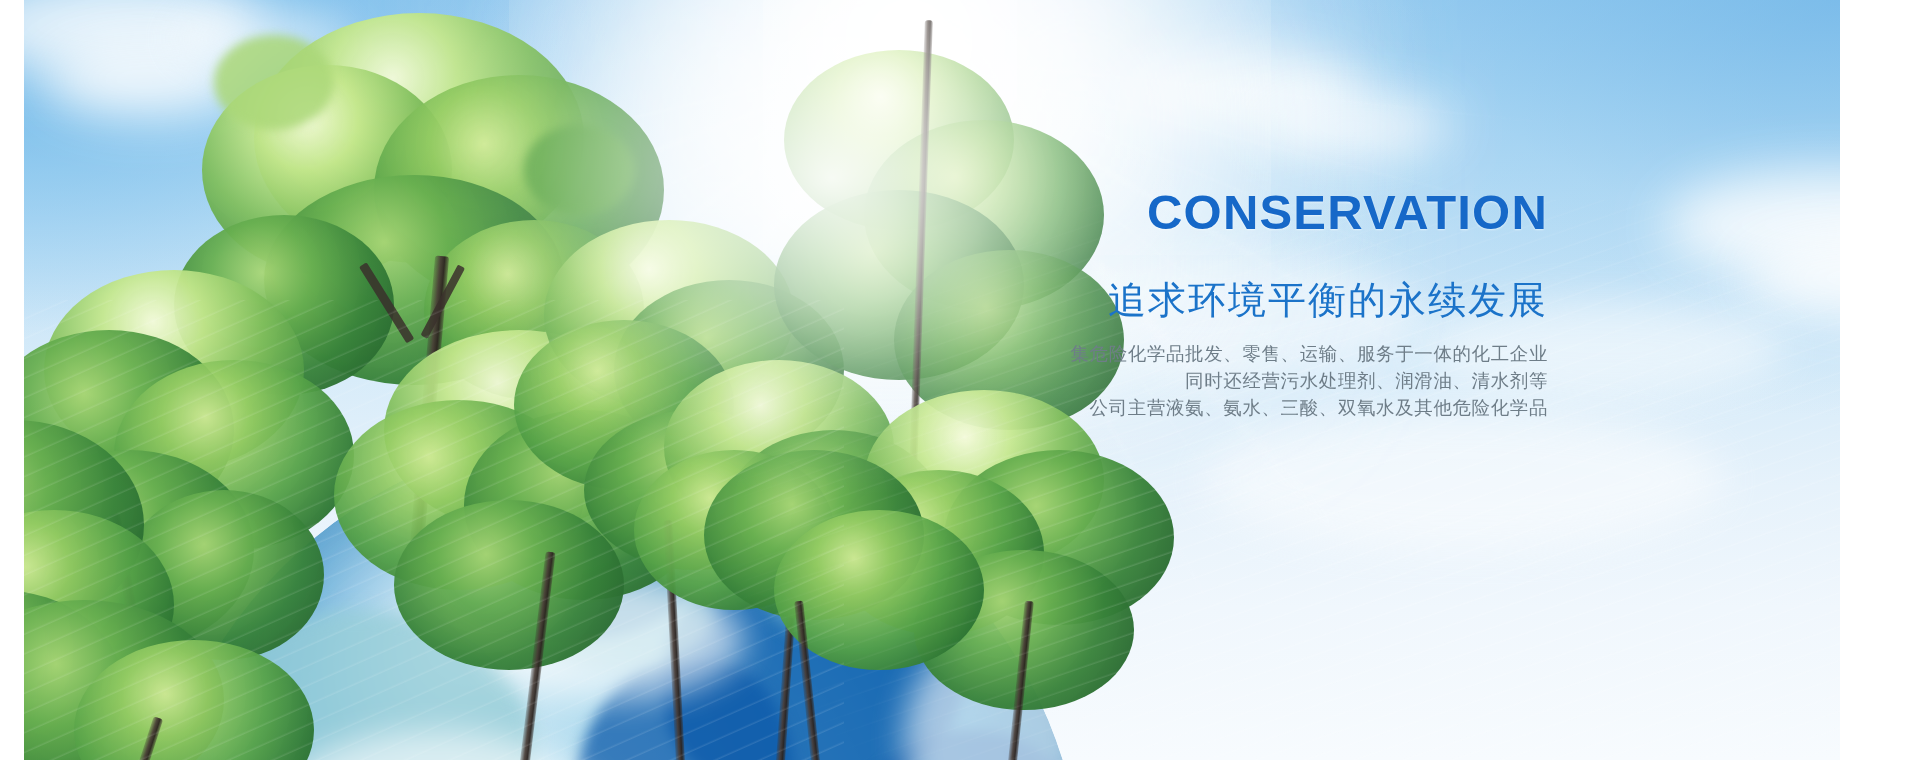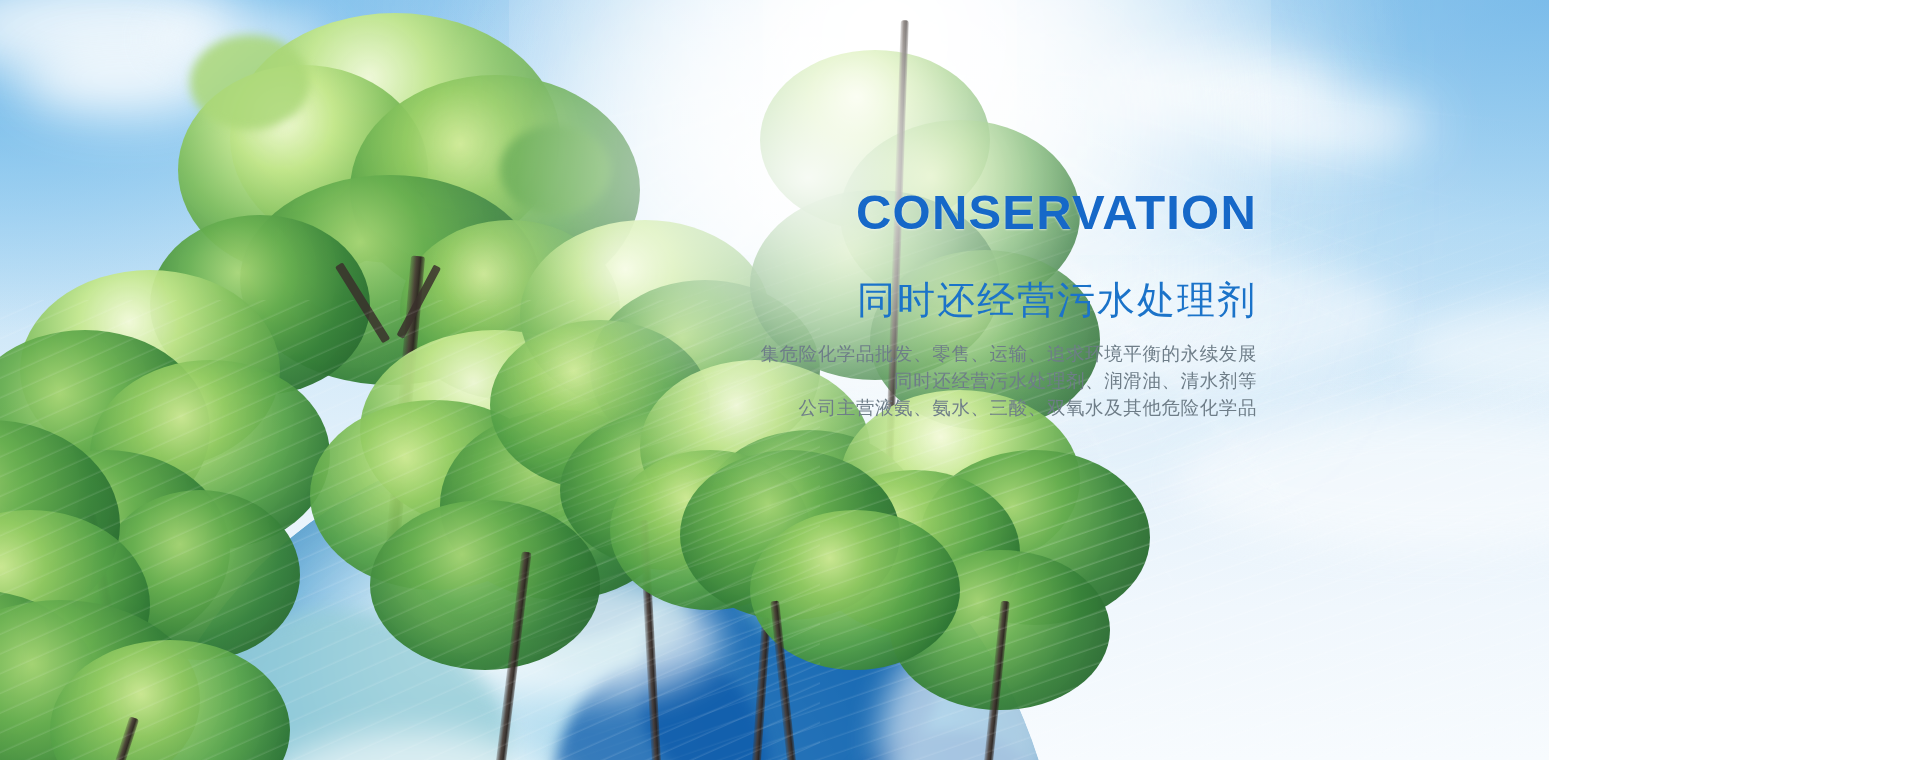--- a/index.html
+++ b/index.html
@@ -1,23 +1,24 @@
 <!DOCTYPE html>
 <html><head>
 <meta charset="utf-8">
 <style>
   html,body{margin:0;padding:0;background:#fff;}
   body{font-family:"Liberation Sans","DejaVu Sans",sans-serif;}
 
   .banner{
     position:relative;
-    width:1549px;
+    width:1816px;
     height:760px;
     overflow:hidden;
     background:#cfe6f7;
+    margin-left:24px;
   }
 
   
   .sky{
     position:absolute; inset:0;
     background:
       linear-gradient(to bottom,
         #8ec6ee 0%,
         #a5d3f2 14%,
         #bfe0f6 30%,
@@ -375,21 +376,21 @@
 
   <div class="bleach"></div>
 
   <div class="striate"></div>
   <div class="striate2"></div>
 
   <div class="copy">
     <h1 class="headline">
       <span class="ln">CONSERVATION</span>
     </h1>
-    <div class="tagline">同时还经营污水处理剂</div>
+    <div class="tagline">追求环境平衡的永续发展</div>
     <div class="desc">
-      <span class="ln">集危险化学品批发、零售、运输、追求环境平衡的永续发展</span>
+      <span class="ln">集危险化学品批发、零售、运输、服务于一体的化工企业</span>
       <span class="ln">同时还经营污水处理剂、润滑油、清水剂等</span>
       <span class="ln">公司主营液氨、氨水、三酸、双氧水及其他危险化学品</span>
     </div>
   </div>
 
 </div>
 
 </body></html>

